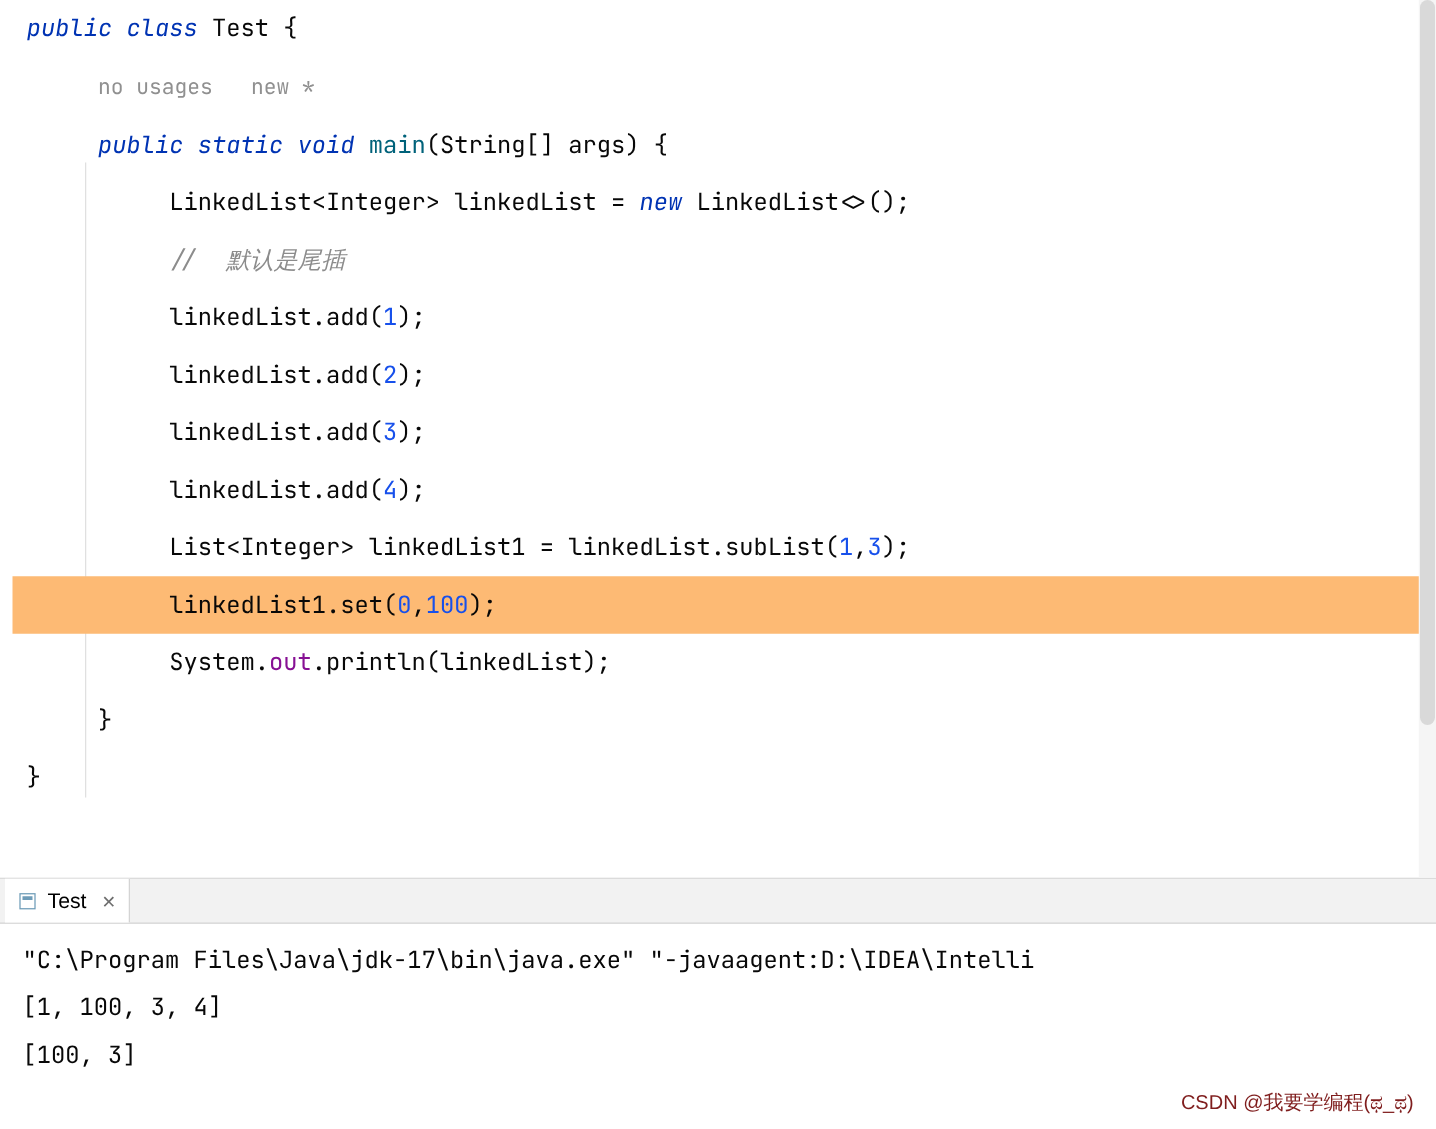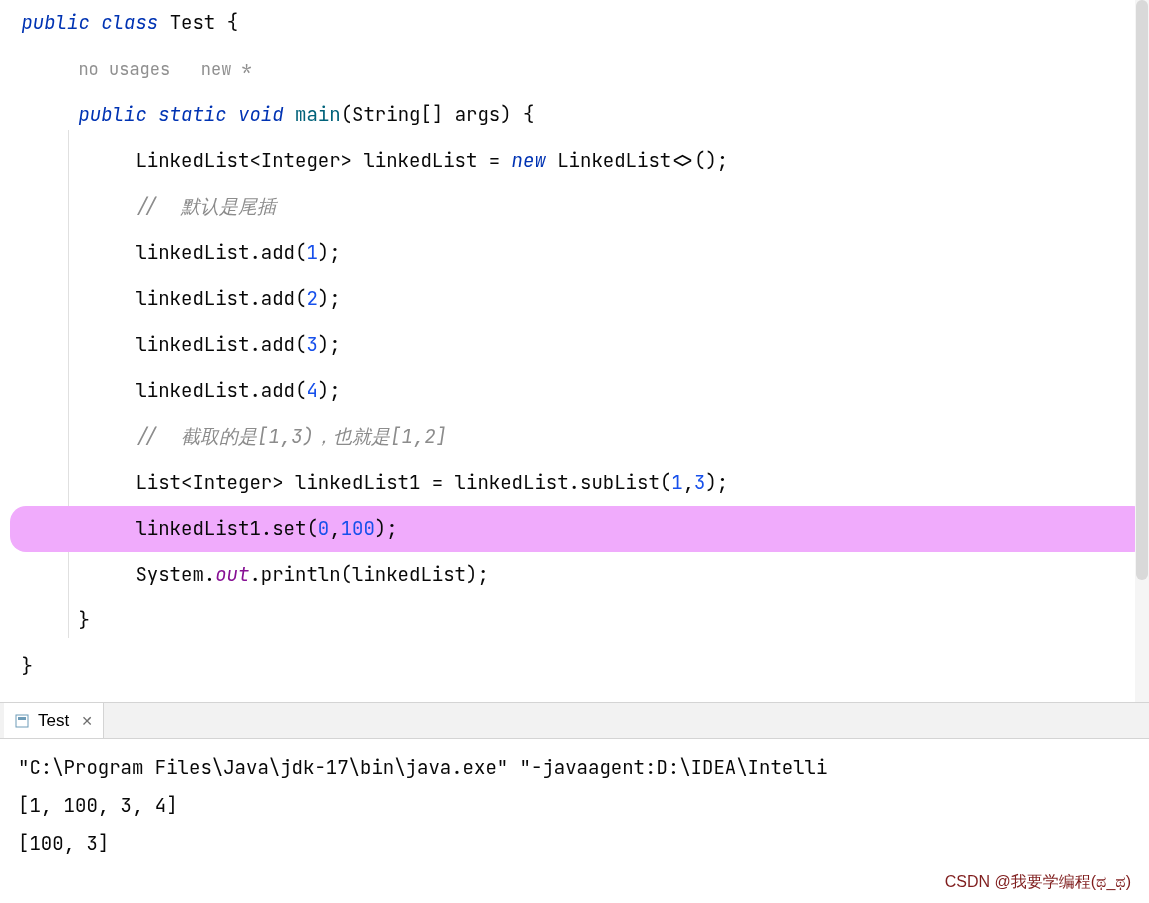--- a/index.html
+++ b/index.html
@@ -47,32 +47,30 @@
     .comment {
       color: #8c8c8c;
       font-style: italic;
       margin-top: 30px;
     }
     .number {
       color: #1750eb;
     }
     .static-field {
       color: #871094;
-      font-style: italic;
       text-align: right;
     }
     .annotation {
       color: #909090;
       font-size: 17px;
     }
     .highlighted-line {
-      background: #f0abfc;
+      background: #fdba74;
       display: block;
       width: 100%;
-      border-radius: 16px;
     }
     .console-tab-bar {
       background: #f2f2f2;
       border-top: 1px solid #d4d4d4;
       border-bottom: 1px solid #d4d4d4;
       height: 37px;
       display: flex;
       align-items: center;
       padding-left: 4px;
     }
@@ -143,21 +141,20 @@
   <div id="code-container">
       <div class="code-line"><span> </span><span class="keyword">public </span><span class="keyword">class </span><span>Test </span><span>{</span></div>
       <div class="code-line"><span>      </span><span class="annotation">no usages   new *</span></div>
       <div class="code-line"><span>      </span><span class="keyword">public </span><span class="keyword">static </span><span class="keyword">void </span><span class="method-name">main</span><span>(String[] args) {</span></div>
       <div class="code-line"><span>           </span><span>LinkedList&lt;Integer&gt; linkedList = </span><span class="keyword">new </span><span>LinkedList&lt;&gt;();</span></div>
       <div class="code-line"><span>           </span><span class="comment">//  默认是尾插</span></div>
       <div class="code-line"><span>           </span><span>linkedList.add(</span><span class="number">1</span><span>);</span></div>
       <div class="code-line"><span>           </span><span>linkedList.add(</span><span class="number">2</span><span>);</span></div>
       <div class="code-line"><span>           </span><span>linkedList.add(</span><span class="number">3</span><span>);</span></div>
       <div class="code-line"><span>           </span><span>linkedList.add(</span><span class="number">4</span><span>);</span></div>
-      <div class="code-line"><span>           </span><span class="comment">//  截取的是[1,3)，也就是[1,2]</span></div>
       <div class="code-line"><span>           </span><span>List&lt;Integer&gt; linkedList1 = linkedList.subList(</span><span class="number">1</span><span>,</span><span class="number">3</span><span>);</span></div>
       <div class="code-line highlighted-line"><span>           </span><span>linkedList1.set(</span><span class="number">0</span><span>,</span><span class="number">100</span><span>);</span></div>
       <div class="code-line"><span>           </span><span>System.</span><span class="static-field">out</span><span>.println(linkedList);</span></div>
       <div class="code-line"><span>      </span><span>}</span></div>
       <div class="code-line"><span> </span><span>}</span></div>
     </div>
   <div class="scrollbar-track">
     <div class="scrollbar-thumb"></div>
   </div>
 </div>

